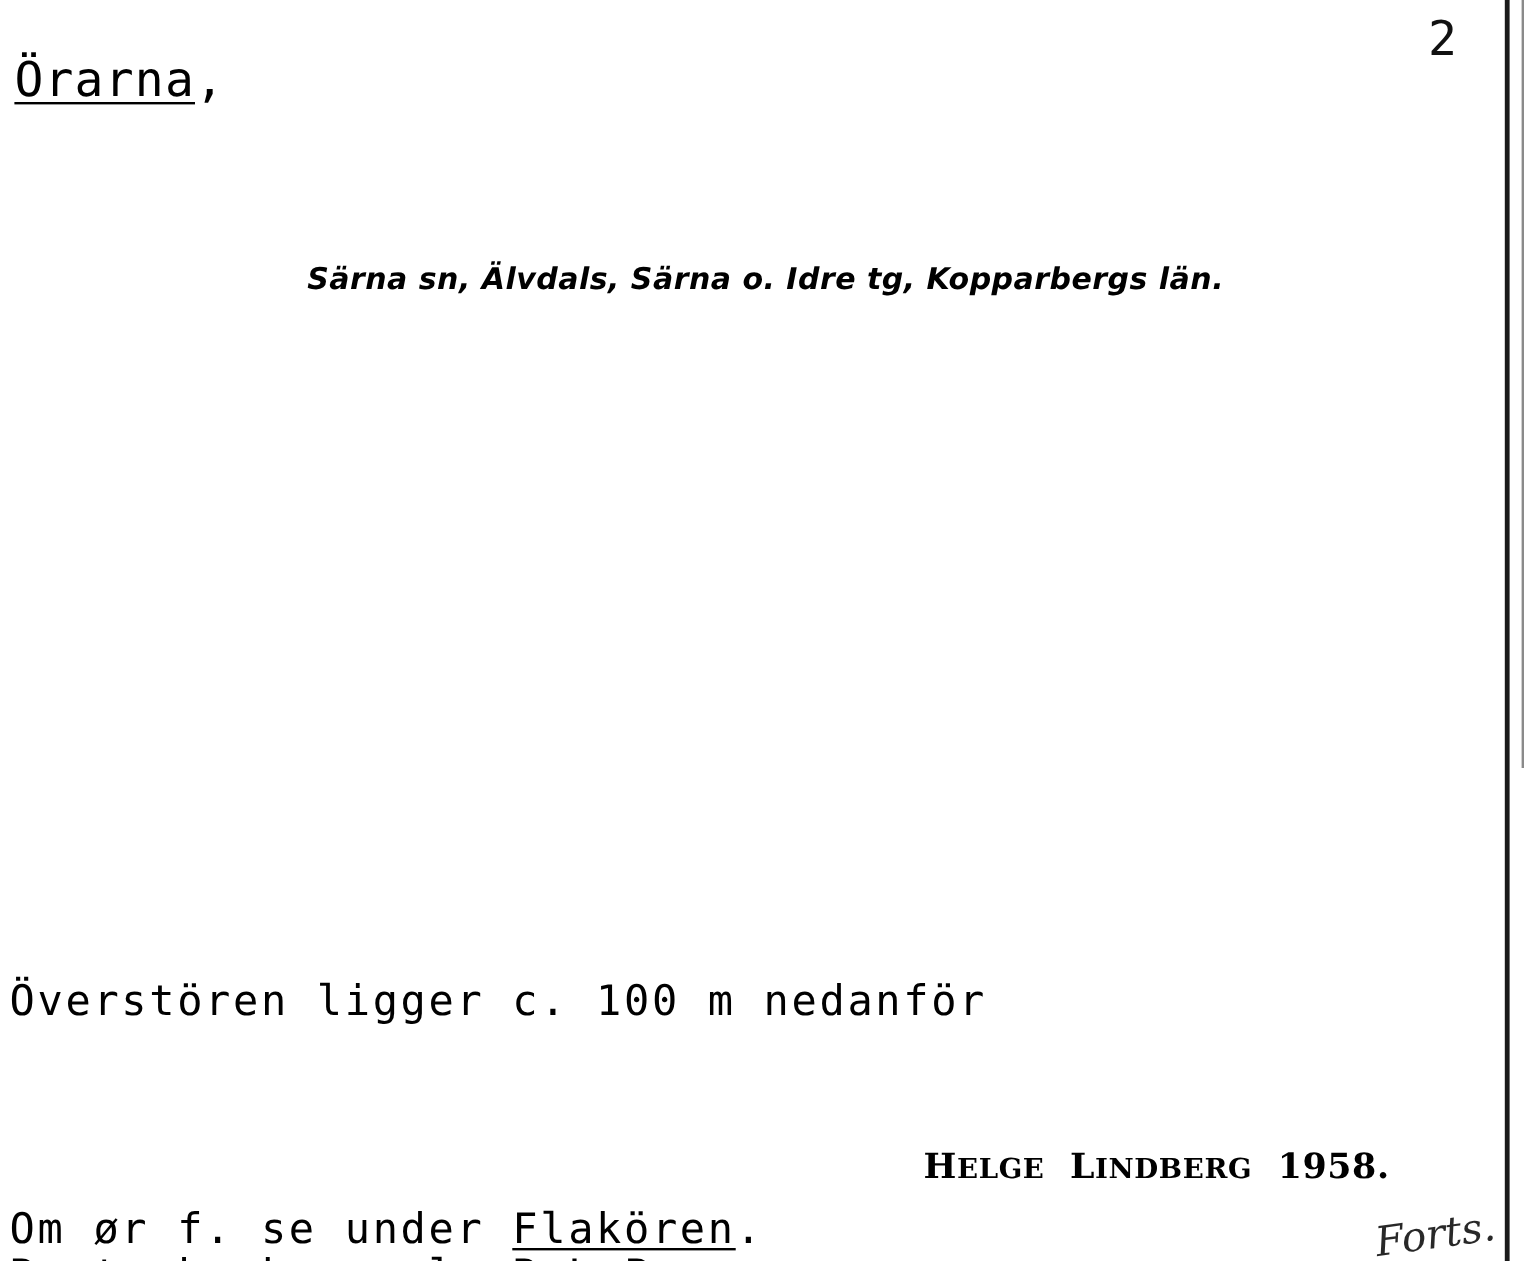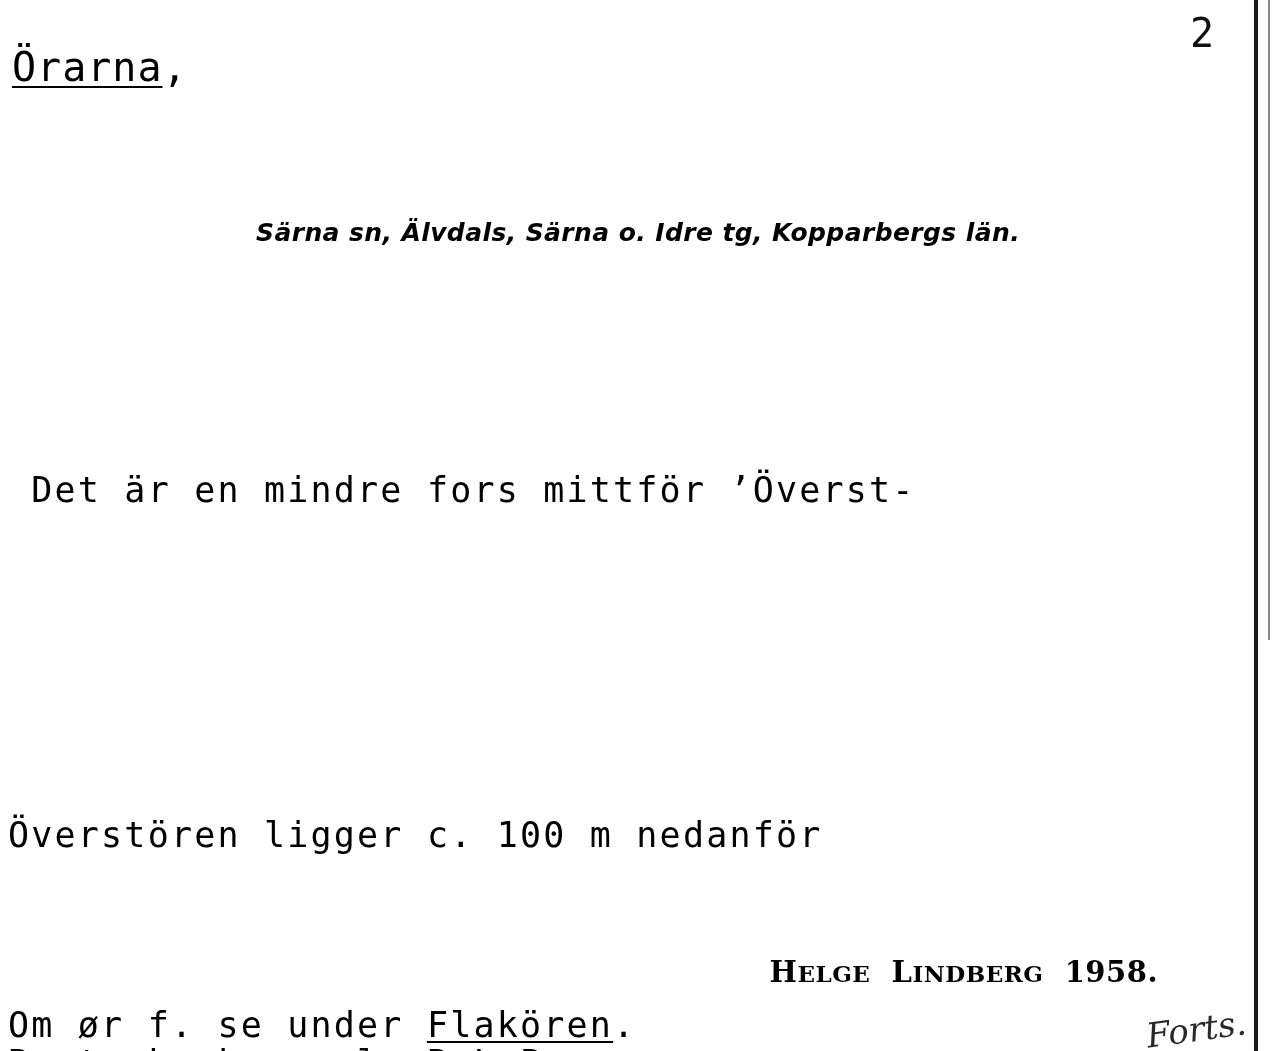--- a/index.html
+++ b/index.html
@@ -134,21 +134,20 @@
 <div class="sheet-edge"></div>
 <div class="sheet-edge-2"></div>
 
 <div class="page-number">2</div>
 
 <div class="headword"><span class="u">Örarna</span><span>,</span></div>
 
 <div class="parish">Särna sn, Älvdals, Särna o. Idre tg, Kopparbergs län.</div>
 
 <div class="body-block" id="para1">
-  <span class="line"> Det är en mindre fors mittför ’Överst-</span>
   
 </div>
 
 <div class="body-block" id="para2">
   <span class="line">Överstören ligger c. 100 m nedanför</span>
   <span class="line">Bustaskroken,enl. B.L.P.</span>
 </div>
 
 <div class="body-block" id="para3">
   <span class="line">Om ør f. se under <span class="ul">Flakören</span>.</span>

